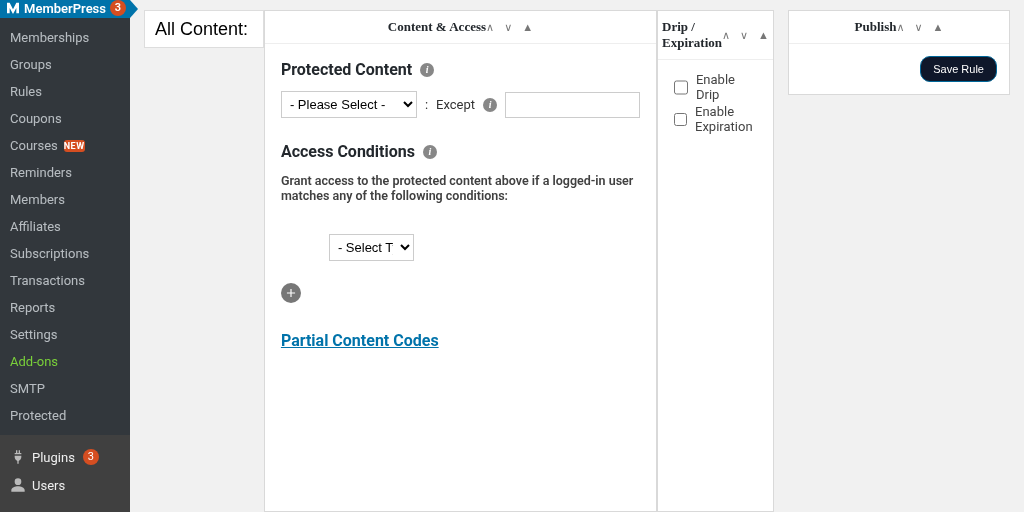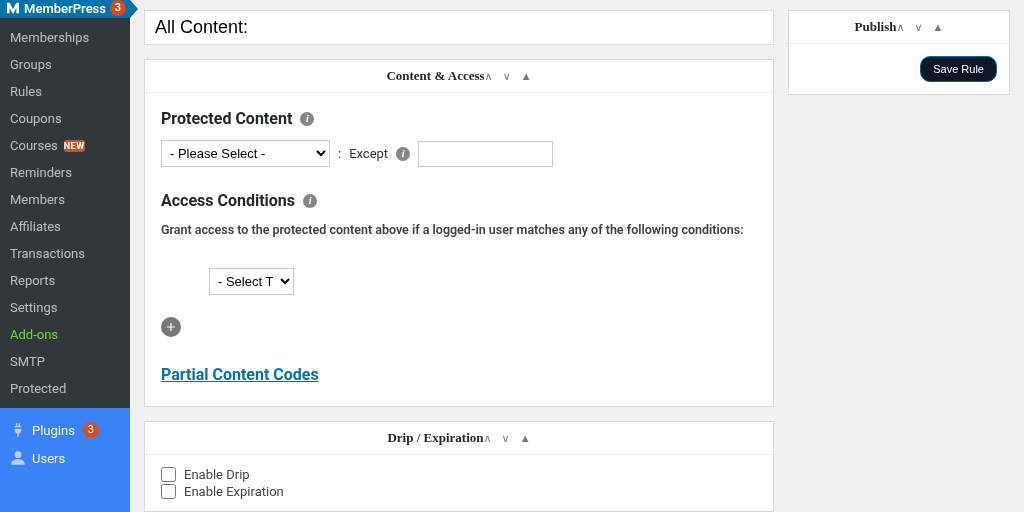--- a/index.html
+++ b/index.html
@@ -9,21 +9,21 @@
     color: #333;
     background: #f1f1f1;
     width: 1024px;
     height: 512px;
     overflow: hidden;
     display: flex;
   }
   
   .sidebar {
     width: 130px;
-    background: #3b82f6;
+    background: #404040;
     color: #eee;
     display: flex;
     flex-direction: column;
     flex: 0 0 130px;
   }
   .sidebar-header {
     display: flex;
     align-items: center;
     height: 18px;
     padding: 0 4px 2px 4px;
@@ -111,21 +111,21 @@
     margin-left: 2px;
   }
   
   .main {
     flex: 1;
     padding: 10px 14px 0 14px;
     display: flex;
     gap: 14px;
     overflow: hidden;
   }
-  .col-left { flex: 1; display: flex; flex-direction: column; gap: 14px; min-width: 0;}
+  .col-left { flex: 1; display: flex; flex-direction: row; min-width: 0;}
   .col-right { width: 222px; flex: 0 0 222px; }
   .title-input {
     width: 100%;
     height: 38px;
     padding: 4px 10px;
     font-size: 18px;
     border: 1px solid #ddd;
     background: #fff;
   }
   .metabox {
@@ -170,21 +170,21 @@
     cursor: help;
   }
   .row { display: flex; align-items: center; gap: 8px; margin-bottom: 24px; font-size:13px;}
   select.wp {
     height: 27px;
     border: 1px solid #ccc;
     background: #fff;
     font-size: 13px;
     padding: 0 4px;
   }
-  .sel-protected { width: 169px; }
+  .sel-protected { width: 136px; }
   .sel-type { width: 85px; margin-left: 48px;}
   input.wp-text {
     height: 26px;
     border: 1px solid #ccc;
     padding: 0 6px;
     width: 135px;
     background:#fff;
   }
   .desc {
     font-size: 12.5px;
@@ -258,20 +258,23 @@
     <div class="item">
         <span>Reminders</span>
       </div>
     <div class="item">
         <span>Members</span>
       </div>
     <div class="item">
         <span>Affiliates</span>
       </div>
     <div class="item">
+        <span>Subscriptions</span>
+      </div>
+    <div class="item">
         <span>Transactions</span>
       </div>
     <div class="item">
         <span>Reports</span>
       </div>
     <div class="item">
         <span>Settings</span>
       </div>
     <div class="item addons">
         <span>Add-ons</span>

